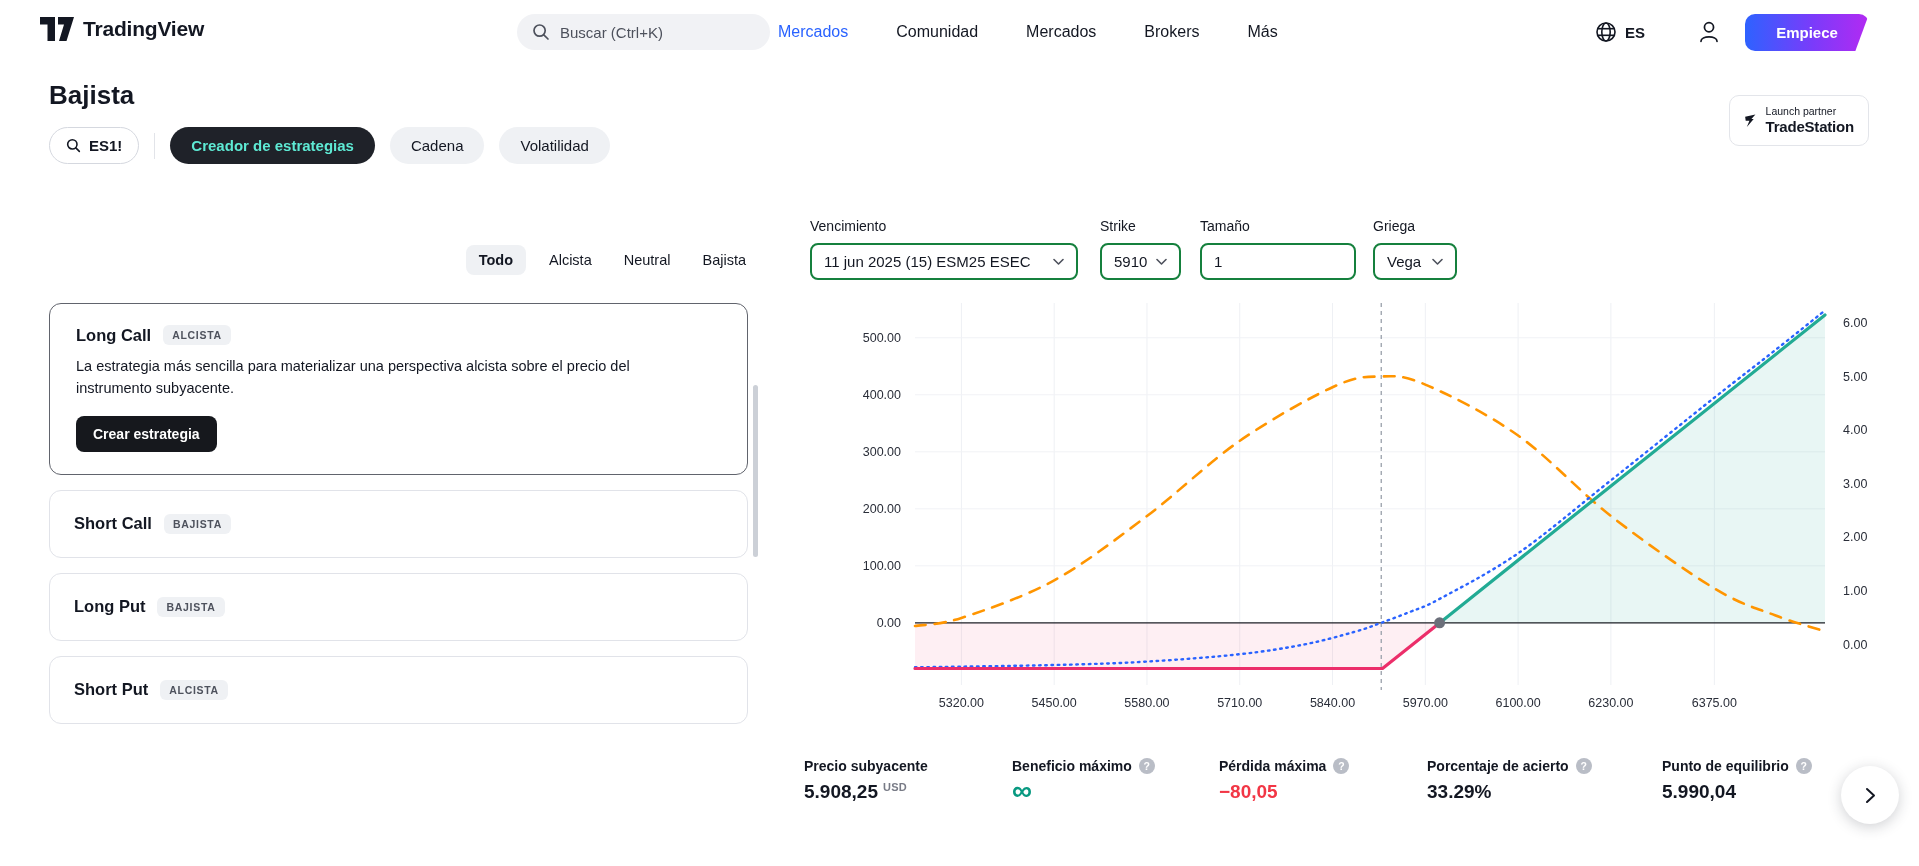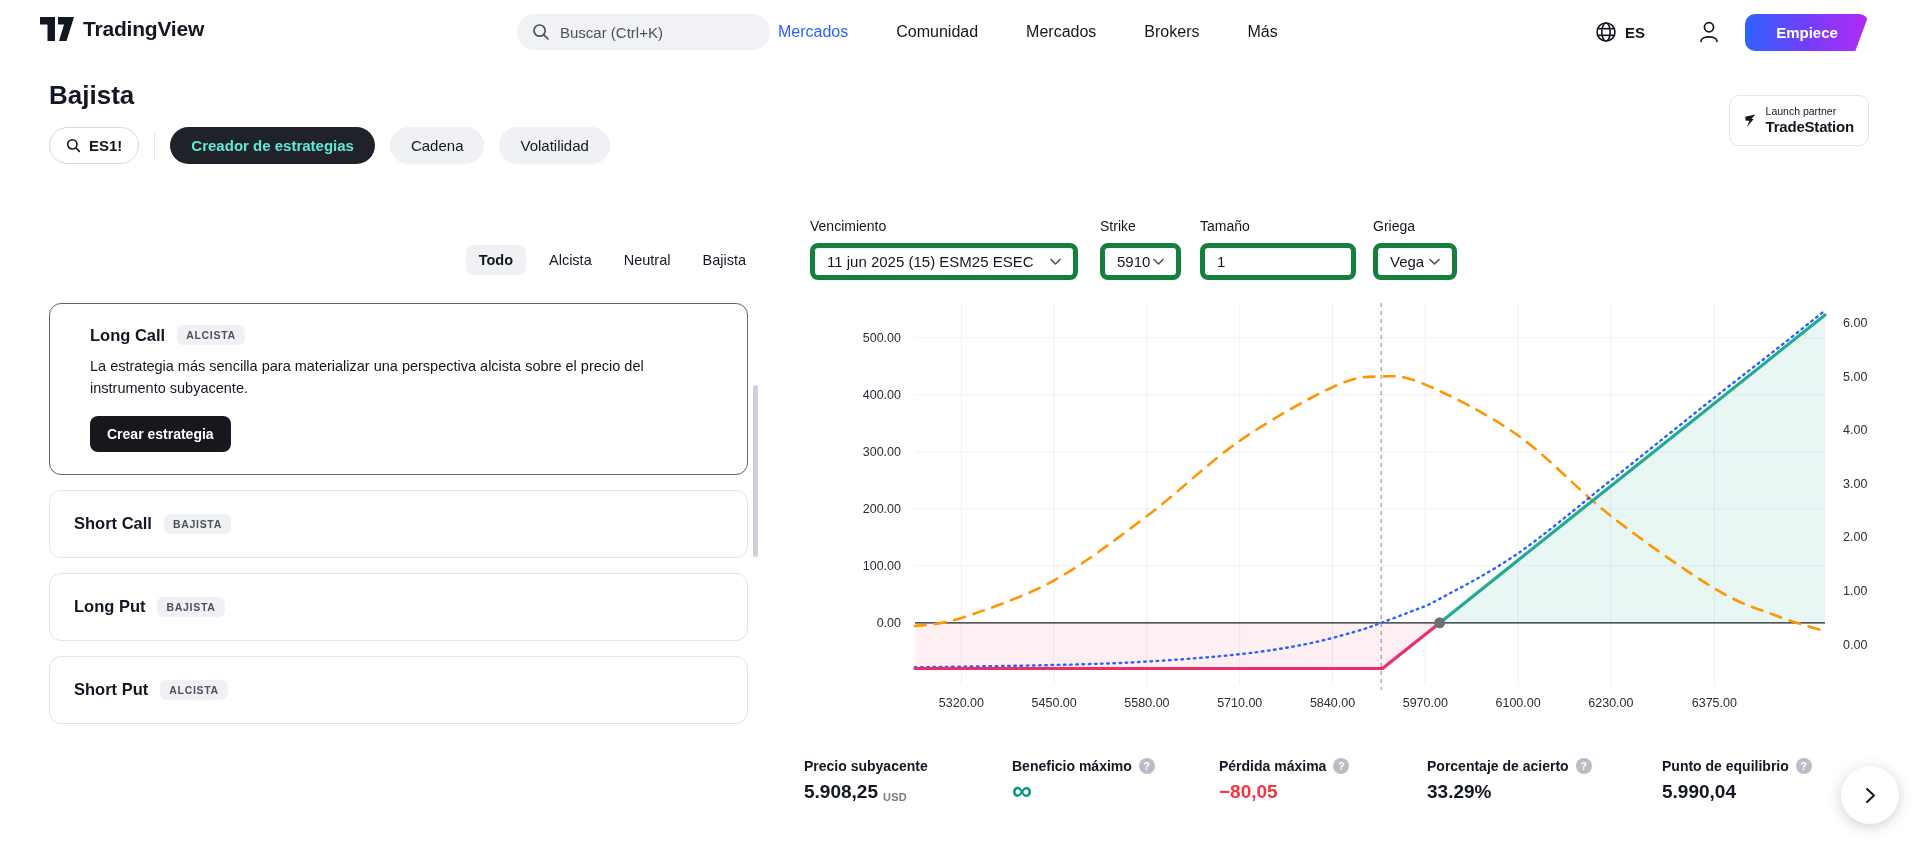--- a/index.html
+++ b/index.html
@@ -45,49 +45,49 @@
 
   
   .filters{position:absolute;left:49px;top:245px;width:706px;display:flex;justify-content:flex-end;
         align-items:center;gap:14px}
   .filter{padding:7px 9px;font-size:14.5px;cursor:pointer;border-radius:8px}
   .filter.active{background:#eff1f4;font-weight:700;padding:7px 13px}
 
   #strategy-list{position:absolute;left:49px;top:303px;width:699px}
   .card{border:1px solid #e1e3e9;border-radius:12px;margin-bottom:15px;padding:0 24px;height:68px;
         display:flex;align-items:center;box-sizing:border-box;cursor:pointer;background:#fff}
-  .card.big{height:auto;display:block;padding:21px 40px 22px}
+  .card.big{height:auto;display:block;padding:21px 26px 22px}
   .card.selected{border-color:#61646d}
   .card-title-row{display:flex;align-items:center;gap:12px}
   .card-title{font-size:16.5px;font-weight:600}
   .badge{background:#eff1f4;color:#4e525d;font-size:10.5px;font-weight:700;letter-spacing:0.7px;
         padding:4px 9px;border-radius:6px}
   .card-desc{margin:11px 0 0;font-size:14.5px;line-height:1.5;max-width:572px}
   .create-btn{margin-top:16px;background:#16181d;color:#fff;border:none;border-radius:8px;
         padding:10px 17px;font-size:14px;font-weight:600;font-family:inherit;cursor:pointer}
   .scroll-thumb{position:absolute;left:753px;top:385px;width:5px;height:172px;border-radius:3px;background:#ccd0d7}
 
   
   .control{position:absolute;top:218px}
   .control-label{font-size:14px;margin-bottom:9px}
-  .control-box{height:37px;border:5px solid #15803d;border-radius:8px;display:flex;align-items:center;
+  .control-box{height:37px;border:2px solid #15803d;border-radius:8px;display:flex;align-items:center;
         justify-content:space-between;padding:0 12px;font-size:15px;box-sizing:border-box;
         background:#fff;cursor:pointer;width:100%}
   input.control-box{font-family:inherit;color:inherit;outline:none;cursor:text;display:block}
 
   
   #chart{position:absolute;left:800px;top:245px;width:1119px;height:470px}
 
   
   .stat{position:absolute;top:758px}
   .stat-label-row{display:flex;align-items:center;gap:7px}
   .stat-label{font-size:14px;font-weight:700;white-space:nowrap}
   .help{width:16px;height:16px;border-radius:50%;background:#b9bdc6;color:#fff;font-size:10.5px;
         font-weight:700;display:flex;align-items:center;justify-content:center;cursor:pointer;flex:0 0 16px}
-  .stat-value{margin-top:7px;font-size:19px;font-weight:600;display:flex;align-items:flex-end;gap:5px}
+  .stat-value{margin-top:7px;font-size:19px;font-weight:600;display:flex;align-items:flex-start;gap:5px}
   .stat-value.red{color:#f23645}
   .stat-value.teal{color:#089981}
   .inf{font-size:28px;line-height:19px;font-weight:700}
   .suffix{font-size:11px;font-weight:700;color:#787b86;letter-spacing:0.3px}
   .next-btn{position:absolute;left:1841px;top:766px;width:58px;height:58px;border-radius:50%;background:#fff;
         border:none;box-shadow:0 3px 14px rgba(42,46,57,0.22);display:flex;align-items:center;
         justify-content:center;cursor:pointer}
 </style>
 </head>
 <body>

